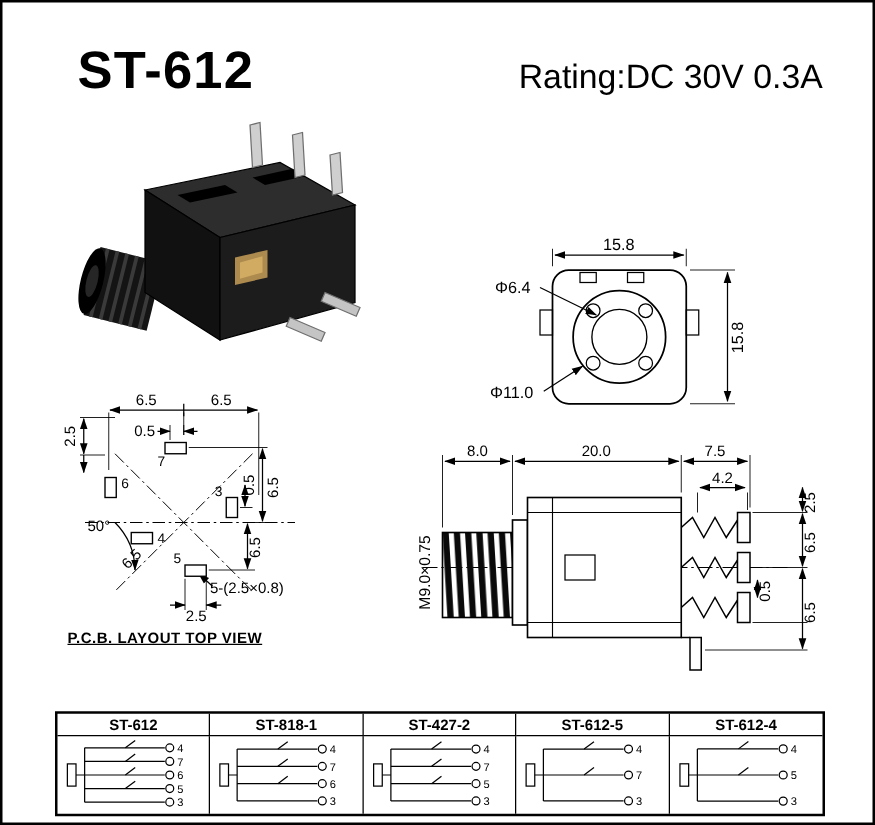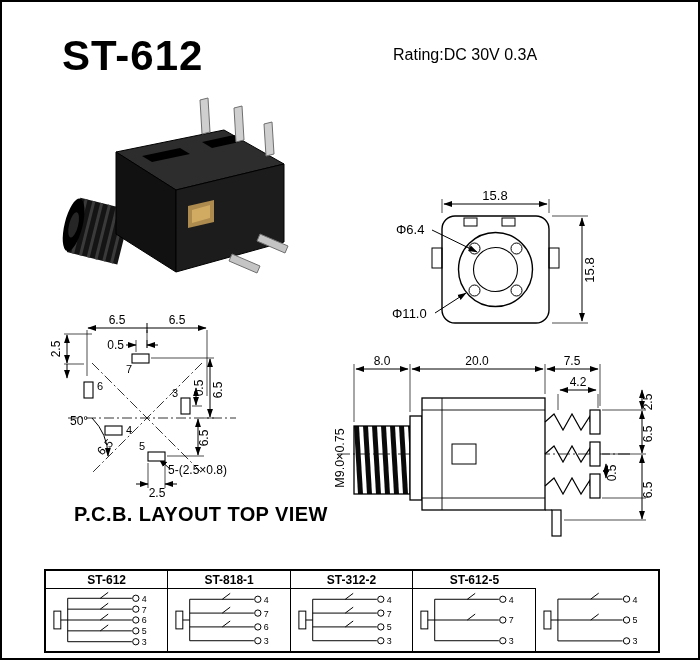--- a/index.html
+++ b/index.html
@@ -4,22 +4,22 @@
 <style>
   * { margin:0; padding:0; box-sizing:border-box; }
   html,body { background:#fff; }
   .page {
     position:relative; width:700px; height:660px; background:#fff;
     border:2px solid #000; overflow:hidden; color:#000;
     font-family:"Liberation Sans", sans-serif;
   }
   .abs { position:absolute; }
   .title { left:60px; top:30px; font-size:42px; font-weight:bold; letter-spacing:1px; }
-  .rating { left:391px; top:44px; font-size:16px; }
-  .pcb-caption { left:72px; top:501px; font-size:20px; font-weight:bold; letter-spacing:.4px; }
+  .rating { left:413px; top:44px; font-size:27px; }
+  .pcb-caption { left:52px; top:501px; font-size:12px; font-weight:bold; letter-spacing:.4px;text-decoration:underline; }
   svg text { font-family:"Liberation Sans", sans-serif; fill:#000; }
   .vtable { position:absolute; left:42px; top:567px; width:616px; border:2px solid #000; background:#fff; }
   .vhead, .vbody { display:grid; grid-template-columns:repeat(5,1fr); }
   .vhead > div { font-size:12px; font-weight:bold; text-align:center; padding:2px 0 1px;
                  border-right:1px solid #000; border-bottom:1px solid #000; }
   .vhead > div:last-child { border-right:none; }
   .vbody > div { border-right:1px solid #000; height:62px; }
   .vbody > div:last-child { border-right:none; }
 </style>
 </head>
@@ -201,22 +201,23 @@
     <text x="322" y="82" text-anchor="middle" font-size="12" transform="rotate(-90 322 82)">6.5</text>
     <text x="322" y="138" text-anchor="middle" font-size="12" transform="rotate(-90 322 138)">6.5</text>
     <text x="286" y="121" text-anchor="middle" font-size="12" transform="rotate(-90 286 121)">0.5</text>
     <text x="14" y="106" text-anchor="middle" font-size="12.5" transform="rotate(-90 14 106)">M9.0×0.75</text>
   </svg>
 
   <div class="vtable">
     <div class="vhead">
       <div>ST-612</div>
       <div>ST-818-1</div>
-      <div>ST-312-2</div>
+      <div>ST-427-2</div>
       <div>ST-612-5</div>
+      <div>ST-612-4</div>
     </div>
     <div class="vbody">
 
       <div>
         <svg width="100%" height="62" viewBox="0 0 123 62" preserveAspectRatio="xMidYMid meet">
           <g stroke="#000" fill="none" stroke-width="1">
             <rect x="8" y="22" width="7" height="18"></rect>
             <line x1="15" y1="31" x2="22" y2="31"></line>
             <line x1="22" y1="9" x2="22" y2="53"></line>
             <line x1="22" y1="9" x2="87" y2="9"></line>  

